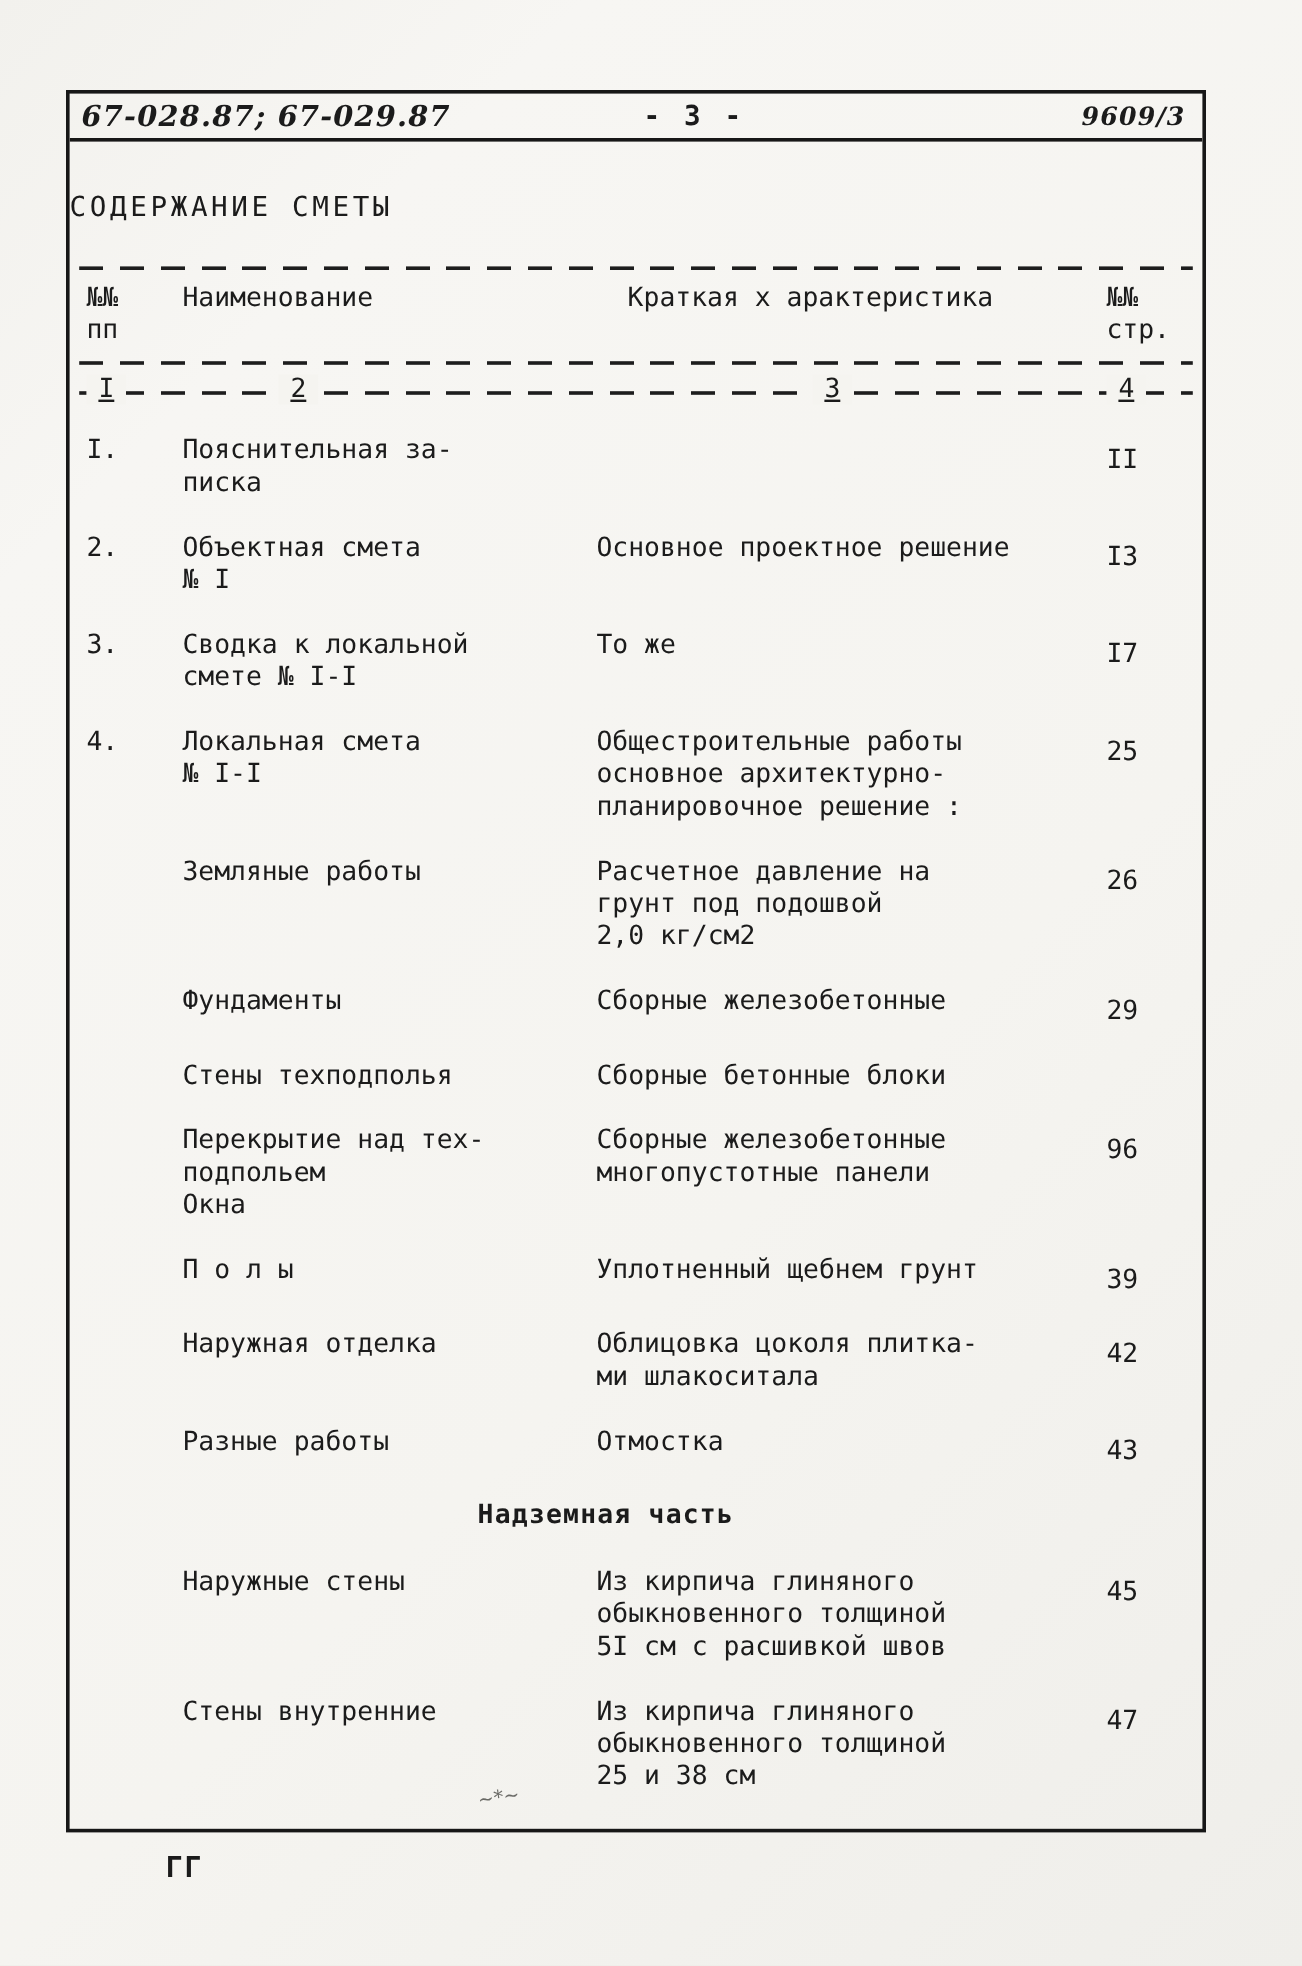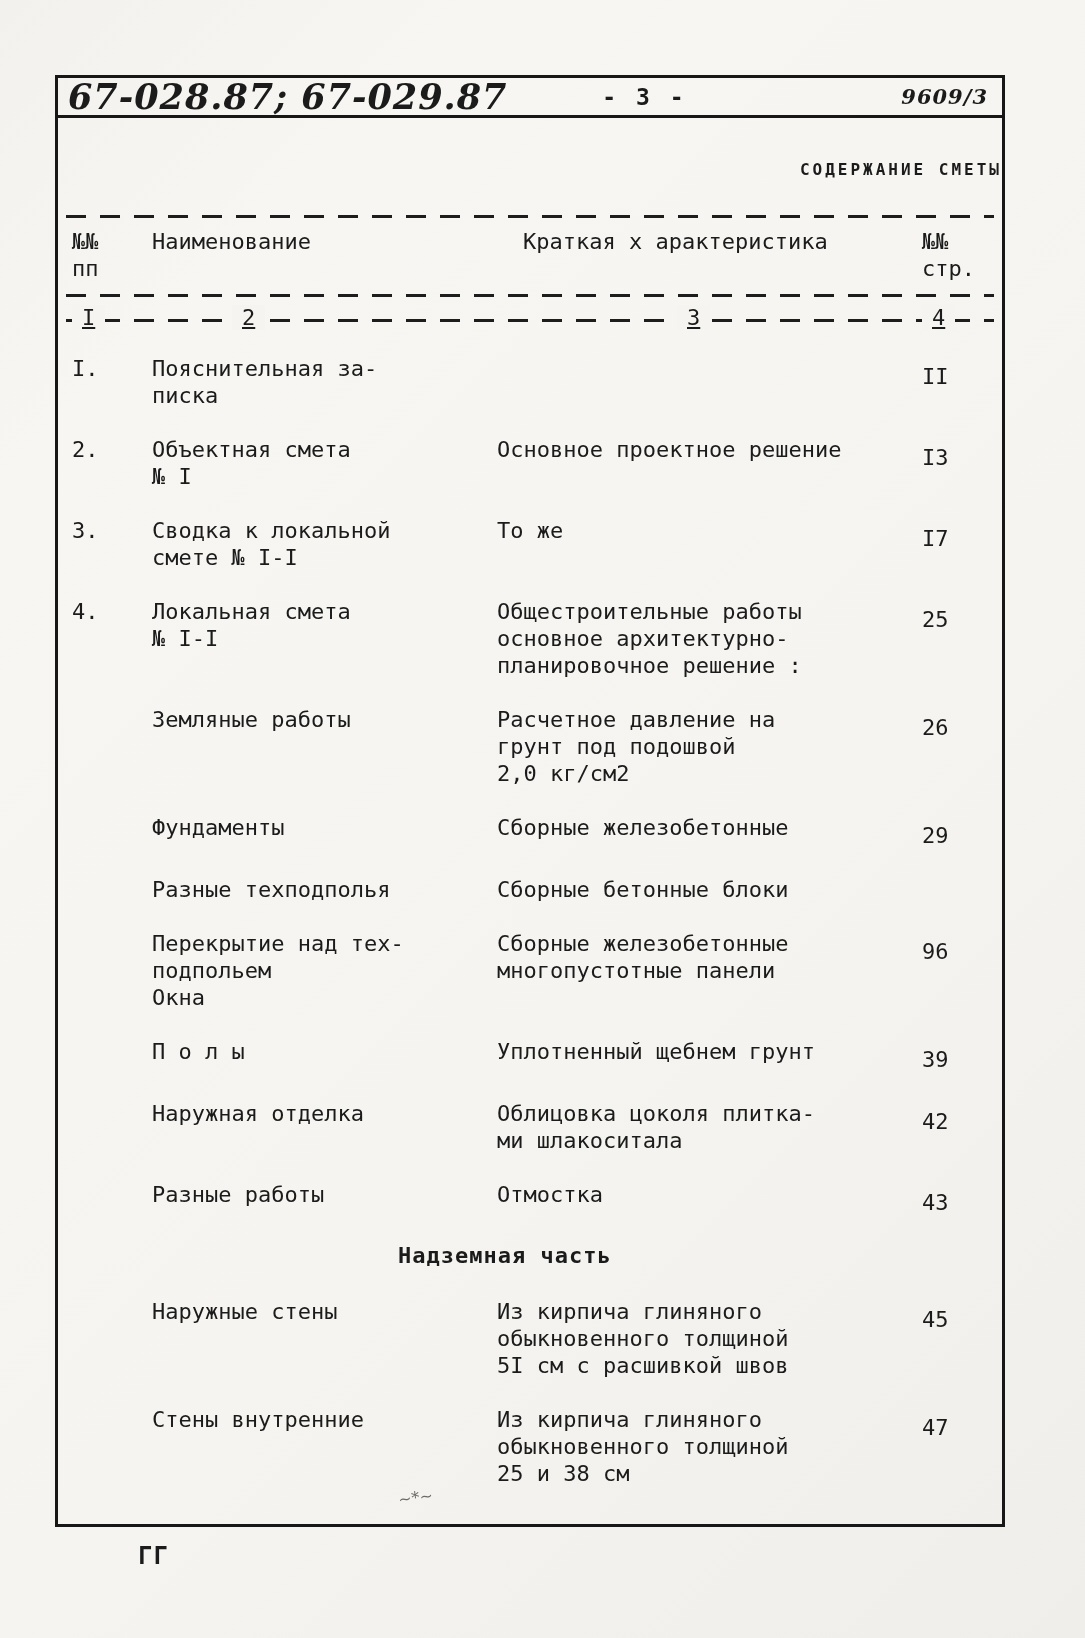--- a/index.html
+++ b/index.html
@@ -23,27 +23,27 @@
   }
   .header-strip{
     display:flex;align-items:center;justify-content:space-between;
     border-bottom:3px solid #171717;
     height:40px;padding:0 14px 0 10px;
     box-sizing:border-box;
   }
   .hand{
     font-family:"DejaVu Serif","Liberation Serif",serif;
     font-style:italic;font-weight:bold;
-    font-size:35px;letter-spacing:1px;
+    font-size:24px;letter-spacing:1px;
   }
   .hand.right{font-size:21px;}
   .typed-pagenum{font-size:23px;letter-spacing:3px;font-weight:bold;transform:translateX(-60px);}
   .doc-title{
-    text-align:right;
-    font-size:16px;font-weight:bold;letter-spacing:3px;
+    text-align:left;
+    font-size:23px;font-weight:normal;letter-spacing:3px;
     margin:42px 0 36px 0;
   }
   .dash{
     height:3px;margin:0 8px;
     background:repeating-linear-gradient(90deg,#1d1d1d 0 20px,transparent 20px 34px);
   }
   .grid{
     display:grid;
     grid-template-columns:80px 345px 425px 1fr;
     padding-left:14px;box-sizing:border-box;
@@ -167,21 +167,21 @@
 
       <div class="grid trow">
         <div class="cell num"></div>
         <div class="cell name">Фундаменты</div>
         <div class="cell char">Сборные железобетонные</div>
         <div class="cell pg">29</div>
       </div>
 
       <div class="grid trow">
         <div class="cell num"></div>
-        <div class="cell name">Разные техподполья</div>
+        <div class="cell name">Стены техподполья</div>
         <div class="cell char">Сборные бетонные блоки</div>
         <div class="cell pg"></div>
       </div>
 
       <div class="grid trow">
         <div class="cell num"></div>
         <div class="cell name">Перекрытие над тех-
 подпольем
 Окна</div>
         <div class="cell char">Сборные железобетонные

